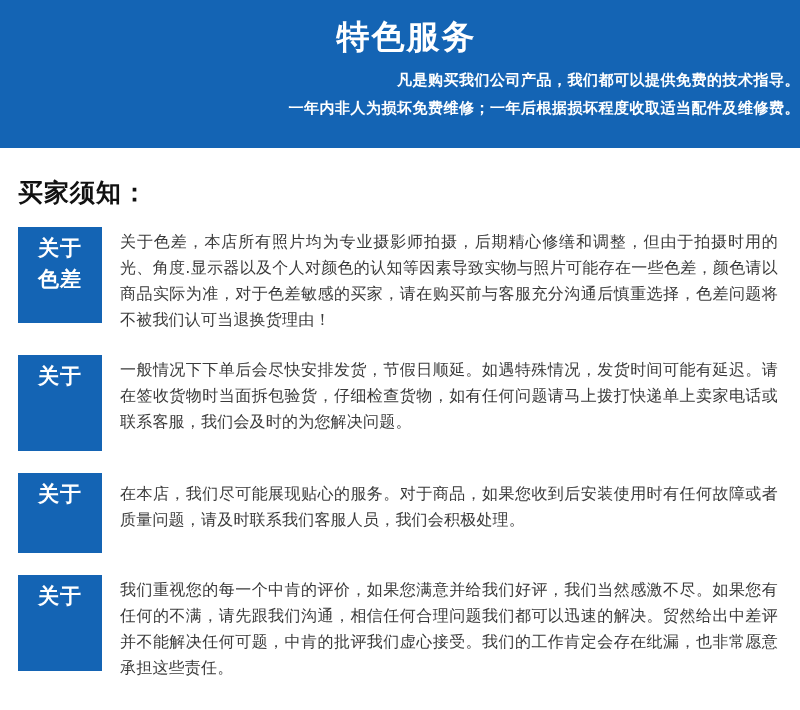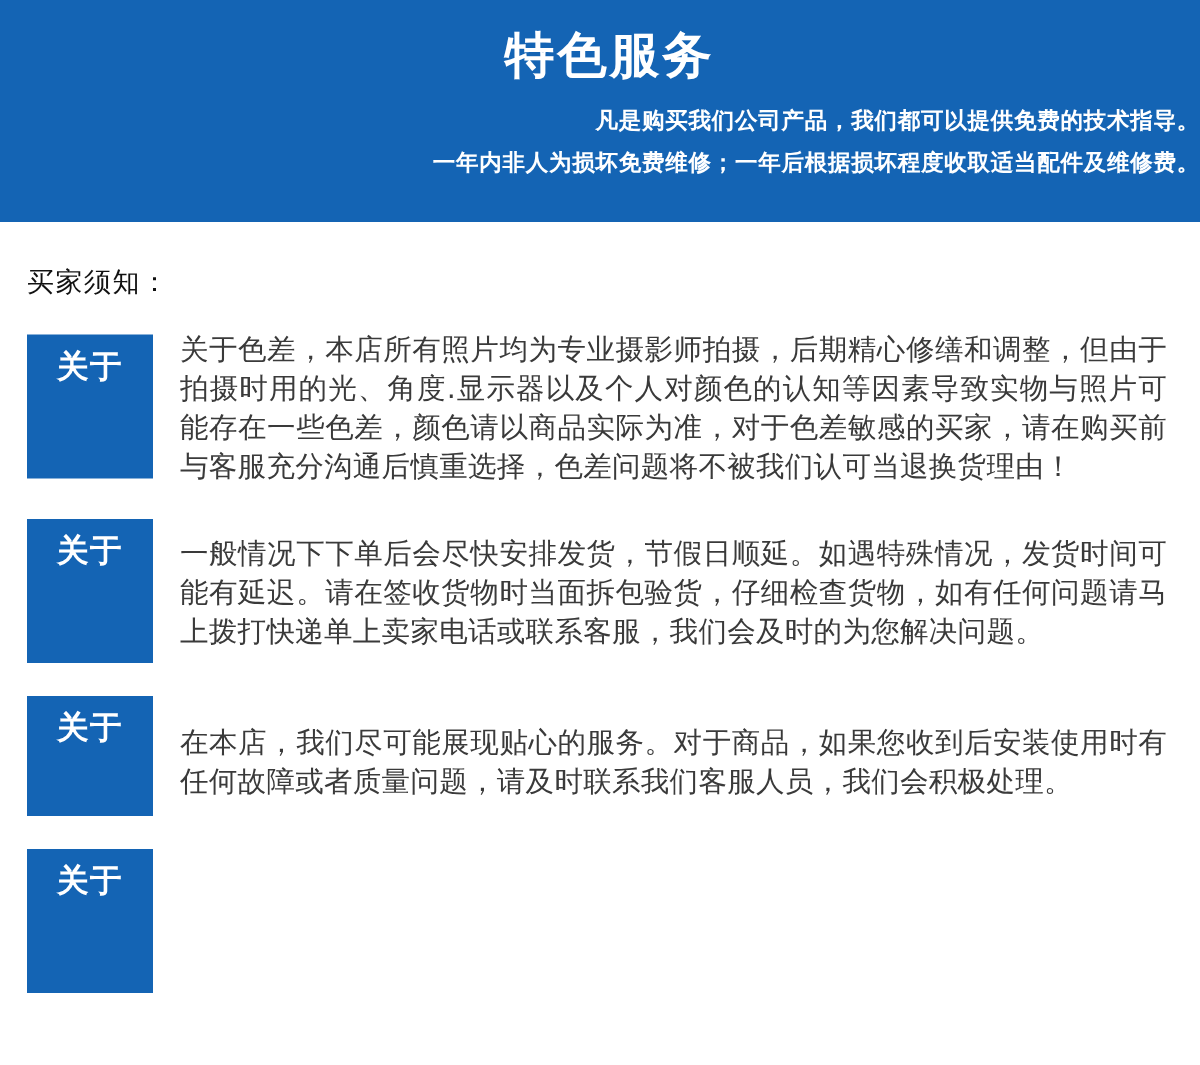--- a/index.html
+++ b/index.html
@@ -45,33 +45,33 @@
   .banner-line {
     font-size: 15px;
     line-height: 28px;
     color: #ffffff;
     font-weight: bold;
     letter-spacing: 0.5px;
   }
 
   
   .notice-heading {
-    font-size: 18px;
-    font-weight: normal;
+    font-size: 25px;
+    font-weight: bold;
     color: #111111;
     margin: 28px 0 0 18px;
     letter-spacing: 1px;
   }
 
   .rows {
     margin-top: 18px;
   }
   .row {
     display: flex;
-    align-items: center;
+    align-items: flex-start;
     margin: 0 0 22px 0;
     padding-left: 18px;
   }
   .tag {
     flex: 0 0 auto;
     width: 84px;
     min-height: 96px;
     background: #1464b4;
     color: #ffffff;
     font-size: 21px;
@@ -79,21 +79,21 @@
     line-height: 31px;
     text-align: center;
     padding: 6px 0 8px 0;
     box-sizing: border-box;
     letter-spacing: 1px;
   }
   .tag .tag-l1, .tag .tag-l2 { display: block; }
   .row-text {
     flex: 1 1 auto;
     padding: 2px 22px 0 18px;
-    font-size: 19px;
+    font-size: 16px;
     line-height: 26px;
     color: #3a3a3a;
     text-align: justify;
     letter-spacing: 0.2px;
   }
   .row.r2 .tag { min-height: 96px; }
   .row.r3 .tag { min-height: 80px; }
   .row.r3 .row-text { padding-top: 8px; }
   .row.r4 .tag { min-height: 96px; }
 </style>
@@ -110,20 +110,21 @@
     </div>
   </div>
 
   <div class="notice-heading">买家须知：</div>
 
   <div class="rows">
 
     <div class="row r1">
       <div class="tag">
         <span class="tag-l1">关于</span>
+        <span class="tag-l2">色差</span>
       </div>
       <div class="row-text">关于色差，本店所有照片均为专业摄影师拍摄，后期精心修缮和调整，但由于拍摄时用的光、角度.显示器以及个人对颜色的认知等因素导致实物与照片可能存在一些色差，颜色请以商品实际为准，对于色差敏感的买家，请在购买前与客服充分沟通后慎重选择，色差问题将不被我们认可当退换货理由！</div>
     </div>
 
     <div class="row r2">
       <div class="tag">
         <span class="tag-l1">关于</span>
       </div>
       <div class="row-text">一般情况下下单后会尽快安排发货，节假日顺延。如遇特殊情况，发货时间可能有延迟。请在签收货物时当面拆包验货，仔细检查货物，如有任何问题请马上拨打快递单上卖家电话或联系客服，我们会及时的为您解决问题。</div>
     </div>
@@ -132,16 +133,17 @@
       <div class="tag">
         <span class="tag-l1">关于</span>
       </div>
       <div class="row-text">在本店，我们尽可能展现贴心的服务。对于商品，如果您收到后安装使用时有任何故障或者质量问题，请及时联系我们客服人员，我们会积极处理。</div>
     </div>
 
     <div class="row r4">
       <div class="tag">
         <span class="tag-l1">关于</span>
       </div>
+      <div class="row-text">我们重视您的每一个中肯的评价，如果您满意并给我们好评，我们当然感激不尽。如果您有任何的不满，请先跟我们沟通，相信任何合理问题我们都可以迅速的解决。贸然给出中差评并不能解决任何可题，中肯的批评我们虚心接受。我们的工作肯定会存在纰漏，也非常愿意承担这些责任。</div>
     </div>
 
   </div>
 </div>
 
 </body></html>

